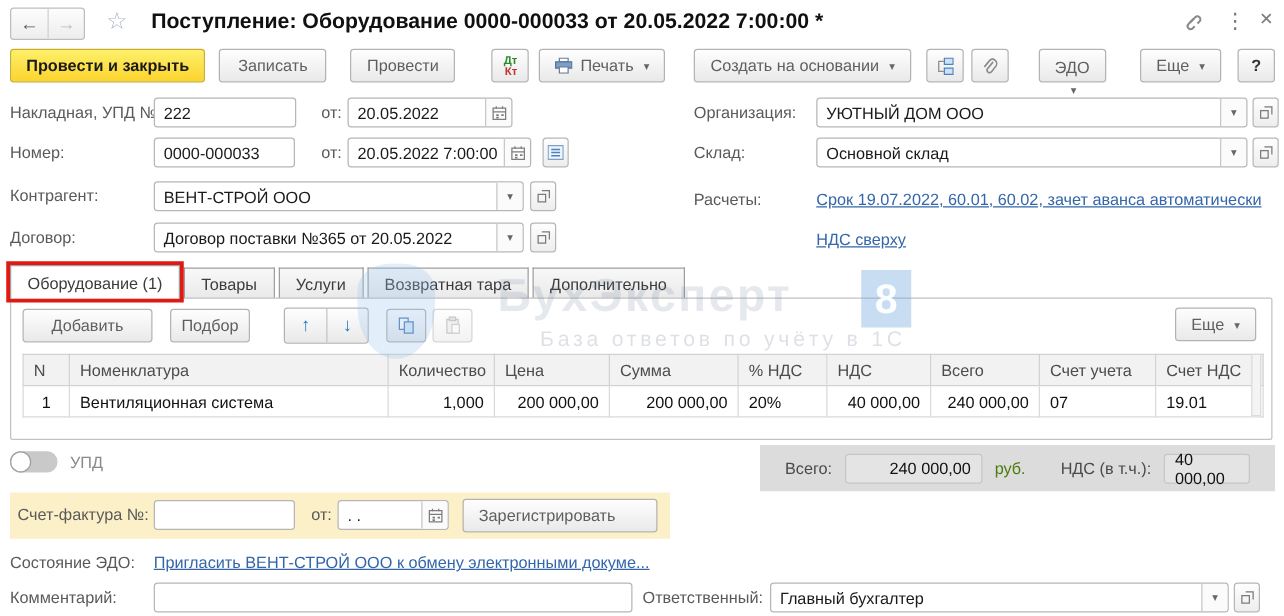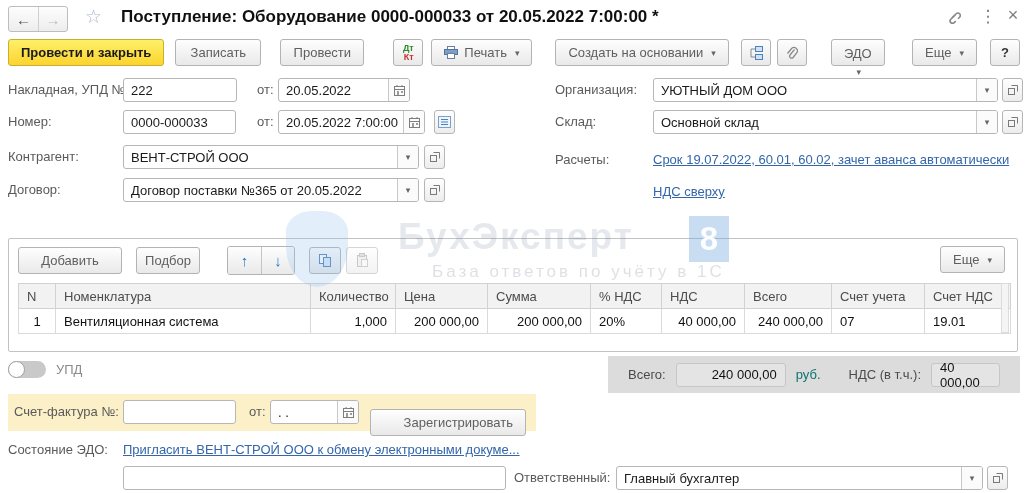--- a/index.html
+++ b/index.html
@@ -246,20 +246,27 @@
     <svg width="12" height="12" viewBox="0 0 12 12" fill="none" stroke="#7a7a7a">
       <rect x="1.5" y="4.5" width="6" height="6"></rect>
         <path d="M4.5 1.5 h6 v6"></path>
     </svg>
   </span>
 
   <div class="abs lbl" style="left:555px; top:148px;">Расчеты:</div>
   <a class="abs lnk" style="left:653px; top:152px;">Срок 19.07.2022, 60.01, 60.02, зачет аванса автоматически</a>
   <a class="abs lnk" style="left:653px; top:184px;">НДС сверху</a>
 
+  <div class="abs tabbar" style="left:8px; top:212px; width:1010px;">
+    <div class="tab active annotated">Оборудование (1)</div>
+    <div class="tab">Товары</div>
+    <div class="tab">Услуги</div>
+    <div class="tab">Возвратная тара</div>
+    <div class="tab">Дополнительно</div>
+  </div>
 
   <div class="abs panel" style="left:8px; top:238px; width:1010px; height:114px;">
     <div class="abs" style="left:9px; top:7px; display:flex; align-items:center;">
       <button class="btn" style="width:104px; justify-content:center;">
           <span>Добавить</span>
         </button>
       <button class="btn" style="margin-left:14px; width:64px; justify-content:center;">
           <span>Подбор</span>
         </button>
       <span style="display:inline-flex; margin-left:27px; border:1px solid #b3b3b3; border-radius:3px; overflow:hidden; background:linear-gradient(#fefefe,#e9e9e9);">
@@ -335,48 +342,49 @@
   </div>
 
   <div class="abs toggle" style="left:8px; top:361px;">
       <span class="knob"></span>
     </div>
   <div class="abs lbl" style="left:56px; top:358px; color:#8a8a8a;">УПД</div>
 
   <div class="abs totals" style="left:608px; top:356px; width:412px; height:37px;">
     <span class="lbl" style="color:#4a4a4a;">Всего:</span>
     <span class="tot-box" style="width:110px;">240 000,00</span>
-    <span class="lbl" style="color:#0f766e;">руб.</span>
+    <span class="lbl" style="color:#4d7c0f;">руб.</span>
     <span class="lbl" style="margin-left:18px; color:#4a4a4a;">НДС (в т.ч.):</span>
     <span class="tot-box" style="flex:1;">40 000,00</span>
   </div>
 
   <div class="abs yellow-band" style="left:8px; top:394px; width:528px; height:37px;"></div>
   <div class="abs lbl" style="left:14px; top:400px;">Счет-фактура №:</div>
   <input class="abs raw" style="left: 123px; top: 400px; width: 113px;">
   <div class="abs lbl" style="left:249px; top:400px;">от:</div>
   <div class="abs fld" style="left:270px; top:400px; width:89px;">
     <span class="val ghost">.  .</span>
     <span class="in-btn">
       <svg width="13" height="13" viewBox="0 0 13 13" fill="none" stroke="#7d7d7d">
         <rect x="1.5" y="2.5" width="10" height="9"></rect>
           <line x1="1.5" y1="5.5" x2="11.5" y2="5.5"></line>
         <line x1="4" y1="1" x2="4" y2="3"></line>
           <line x1="9" y1="1" x2="9" y2="3"></line>
         <path d="M4 8 h2 M4 10 h2 M8 8 h2" stroke-width="1.4"></path>
       </svg>
     </span>
   </div>
-  <button class="btn abs" style="left:370px; top:409px; width:156px; justify-content:flex-end;">
+  <button class="btn abs" style="left:370px; top:399px; width:156px; justify-content:flex-start;">
       <span>Зарегистрировать</span>
     </button>
 
   <div class="abs lbl" style="left:8px; top:438px;">Состояние ЭДО:</div>
   <a class="abs lnk" style="left:123px; top:442px;">Пригласить ВЕНТ-СТРОЙ ООО к обмену электронными докуме...</a>
 
+  <div class="abs lbl" style="left:8px; top:466px;">Комментарий:</div>
   <input class="abs raw" style="left: 123px; top: 466px; width: 383px;">
   <div class="abs lbl" style="left:514px; top:466px;">Ответственный:</div>
   <div class="abs fld" style="left:616px; top:466px; width:367px;">
     <span class="val">Главный бухгалтер</span>
     <span class="in-btn">▾</span>
   </div>
   <span class="abs sq-btn" style="left:987px; top:466px;">
     <svg width="12" height="12" viewBox="0 0 12 12" fill="none" stroke="#7a7a7a">
       <rect x="1.5" y="4.5" width="6" height="6"></rect>
         <path d="M4.5 1.5 h6 v6"></path>

